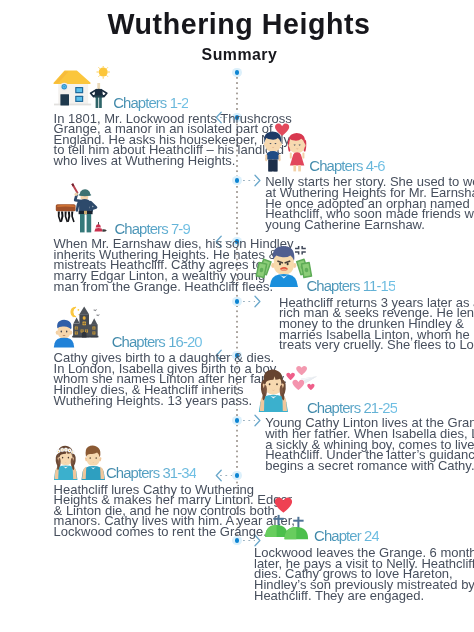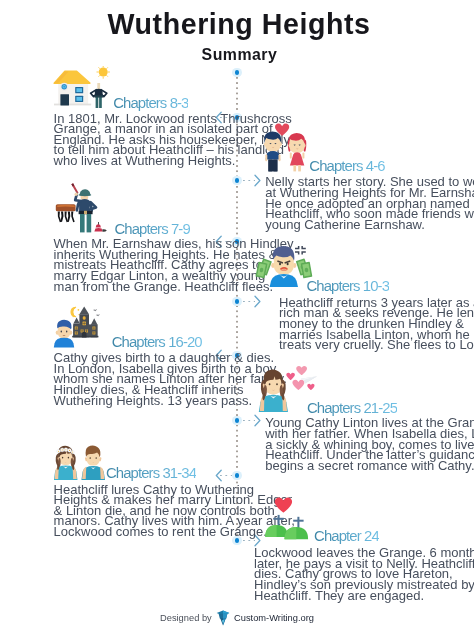--- a/index.html
+++ b/index.html
@@ -146,21 +146,21 @@
     <g>
       <path d="M45.3 17.0 h2.8 v6.6 h-2.8 Z" fill="#ead9ba"></path>
       <path d="M44.2 23.2 q2.5 -1.1 5.0 0 1.4 0.6 1.4 2.4 v5.6 h-7.8 v-5.6 q0 -1.8 1.4 -2.4 Z" fill="#1a2c3e"></path>
       <path d="M44.4 23.6 L38.6 27.2 L41.6 30.6 L44.0 28.4" fill="none" stroke="#1a2c3e" stroke-width="1.7" stroke-linecap="round" stroke-linejoin="round"></path>
       <path d="M49.0 23.6 L54.8 27.2 L51.8 30.6 L49.4 28.4" fill="none" stroke="#1a2c3e" stroke-width="1.7" stroke-linecap="round" stroke-linejoin="round"></path>
       <rect x="43.6" y="30.2" width="2.7" height="11.8" fill="#2f6569"></rect>
       <rect x="47.1" y="30.2" width="2.7" height="11.8" fill="#2f6569"></rect>
       <rect x="42.5" y="29.4" width="8.6" height="2.1" fill="#23424d"></rect>
     </g>
 </svg>
-  <div class="head" style="left:113.2px;top:96.2px">Chapters 8-3</div>
+  <div class="head" style="left:113.2px;top:96.2px">Chapters 1-2</div>
   <div class="body" style="left:53.6px;top:113.5px">In 1801, Mr. Lockwood rents Thrushcross<br>Grange, a manor in an isolated part of<br>England. He asks his housekeeper, Nelly,<br>to tell him about Heathcliff – his landlord<br>who lives at Wuthering Heights.</div>
 </div>
 <div class="sec">
   <svg class="ico" style="left:262px;top:120px" width="48" height="54" viewBox="0 0 48 54" xmlns="http://www.w3.org/2000/svg">
     <path d="M21.6 9.2 q-0.2 -0.5 -0.4 -1.0 -1.2 -2.5 -1.9 -3.3 -1.2 -1.4 -2.8 -1.4 -1.5 0 -2.5 1.0 -1.0 0.9 -1.0 2.4 0 1.2 0.9 2.7 0.8 1.4 2.4 3.0 1.5 1.5 3.4 2.9 0.2 0.2 0.4 0.2 0.2 0 0.4 -0.2 1.9 -1.4 3.4 -2.9 1.6 -1.6 2.4 -3.0 0.9 -1.5 0.9 -2.7 0 -1.5 -1.0 -2.4 -1.0 -1.0 -2.5 -1.0 -1.6 0 -2.8 1.4 -0.7 0.8 -1.9 3.3 -0.2 0.5 -0.4 1.0 Z" fill="#e24a5c"></path>
     <g>
       <ellipse cx="3.2" cy="24.2" rx="1.3" ry="1.8" fill="#f3d1a8"></ellipse>
       <ellipse cx="18.6" cy="24.2" rx="1.3" ry="1.8" fill="#f3d1a8"></ellipse>
       <rect x="2.9" y="14.2" width="16.0" height="17.2" rx="6.6" fill="#f7d9b0"></rect>
       <path d="M2.6 23.0 q-1.4 -7.5 2.6 -10.0 4.0 -2.4 8.4 -1.0 4.4 1.4 5.2 5.0 0.8 3.6 -0.2 5.2 -0.7 -3.0 -2.7 -4.2 -2.3 2.1 -6.2 1.6 -3.9 -0.5 -5.4 -1.5 -1.4 1.6 -1.7 4.9 Z" fill="#1d3a66"></path>
@@ -278,21 +278,21 @@
       <g fill="#3b3730">
         <ellipse cx="25.0" cy="19.0" rx="1.0" ry="1.3"></ellipse>
         <ellipse cx="32.6" cy="19.0" rx="1.0" ry="1.3"></ellipse>
       </g>
       <path d="M25.4 23.2 q4.0 -2.2 7.0 0 0.7 0.5 0.2 1.2 -0.5 0.7 -1.2 0.2 -2.2 -1.5 -4.8 0 -0.7 0.5 -1.2 -0.2 -0.5 -0.7 0.0 -1.2 Z" fill="#e0573f"></path>
       <path d="M25.4 25.0 q4.0 -1.0 7.0 0 -3.4 1.2 -7.0 0 Z" fill="#e0573f"></path>
       <path d="M28.8 29.0 q10.6 0 12.8 7.0 l1.4 6.0 h-28.4 l1.4 -6.0 q2.2 -7.0 12.8 -7.0 Z" fill="#1a8fdc"></path>
       <path d="M24.6 29.4 q4.2 4.0 8.4 0 l-4.2 4.0 Z" fill="#eaf4fb"></path>
     </g>
 </svg>
-  <div class="head" style="left:306.4px;top:278.8px">Chapters 10-3</div>
+  <div class="head" style="left:306.4px;top:278.8px">Chapters 11-15</div>
   <div class="body" style="left:279px;top:297.79999999999995px">Heathcliff returns 3 years later as a<br>rich man &amp; seeks revenge. He lends<br>money to the drunken Hindley &amp;<br>marries Isabella Linton, whom he<br>treats very cruelly. She flees to London.</div>
 </div>
 <div class="sec">
   <svg class="ico" style="left:52px;top:303px" width="56" height="48" viewBox="0 0 56 48" xmlns="http://www.w3.org/2000/svg">
     <g>
       <path d="M23.6 4.2 q-4.6 0.5 -4.6 4.8 0 4.3 4.6 4.8 -2.8 -1.6 -2.8 -4.8 0 -3.2 2.8 -4.8 Z" fill="#fbc73e" stroke="#fbc73e" stroke-width="1.1" stroke-linejoin="round"></path>
       <circle cx="26.4" cy="6.8" r="0.85" fill="#fbc73e"></circle>
       <circle cx="21.2" cy="13.6" r="0.7" fill="#fbc73e"></circle>
       <circle cx="27.0" cy="11.6" r="0.6" fill="#fbc73e"></circle>
     </g>
@@ -459,25 +459,13 @@
       <rect x="31.2" y="24.7" width="10.4" height="2.0" fill="#4f7396"></rect>
       <path d="M22.5 44.2 q0 -12.1 11.8 -12.1 11.8 0 11.8 12.1 Z" fill="#4cbf4c"></path>
       <path d="M34.3 32.1 q-11.8 0 -11.8 12.1 h11.8 Z" fill="#68cd5e"></path>
     </g>
 </svg>
   <div class="head" style="left:314.1px;top:529.3px">Chapter 24</div>
   <div class="body" style="left:254px;top:548.1999999999999px">Lockwood leaves the Grange. 6 months<br>later, he pays a visit to Nelly. Heathcliff<br>dies. Cathy grows to love Hareton,<br>Hindley’s son previously mistreated by<br>Heathcliff. They are engaged.</div>
 </div>
   </div>
 
-  <div class="footer">
-    <span class="db">Designed by</span>
-    <span class="cap"><svg width="14" height="16" viewBox="0 0 14 16">
-          <path d="M7 0.4 L13.4 3.0 L7 5.6 L0.6 3.0 Z" fill="#1b7ba8"></path>
-          <path d="M7 0.4 L13.4 3.0 L7 5.6 Z" fill="#2d9fd0"></path>
-          <path d="M2.6 3.8 L11.4 3.8 L10.2 8.4 L7 9.6 L3.8 8.4 Z" fill="#1e6f99"></path>
-          <path d="M7 3.8 L11.4 3.8 L10.2 8.4 L7 9.6 Z" fill="#2b93c4"></path>
-          <path d="M4.2 8.2 L9.8 8.2 L7 15.4 Z" fill="#1a5f86"></path>
-          <path d="M7 8.2 L9.8 8.2 L7 15.4 Z" fill="#2a8cbc"></path>
-          <path d="M6.3 10.0 h1.4 v2.6 h-1.4 Z" fill="#6fd0ee"></path>
-        </svg></span><span class="brand">Custom-Writing.org</span>
-  </div>
 </div>
 
 </body></html>

